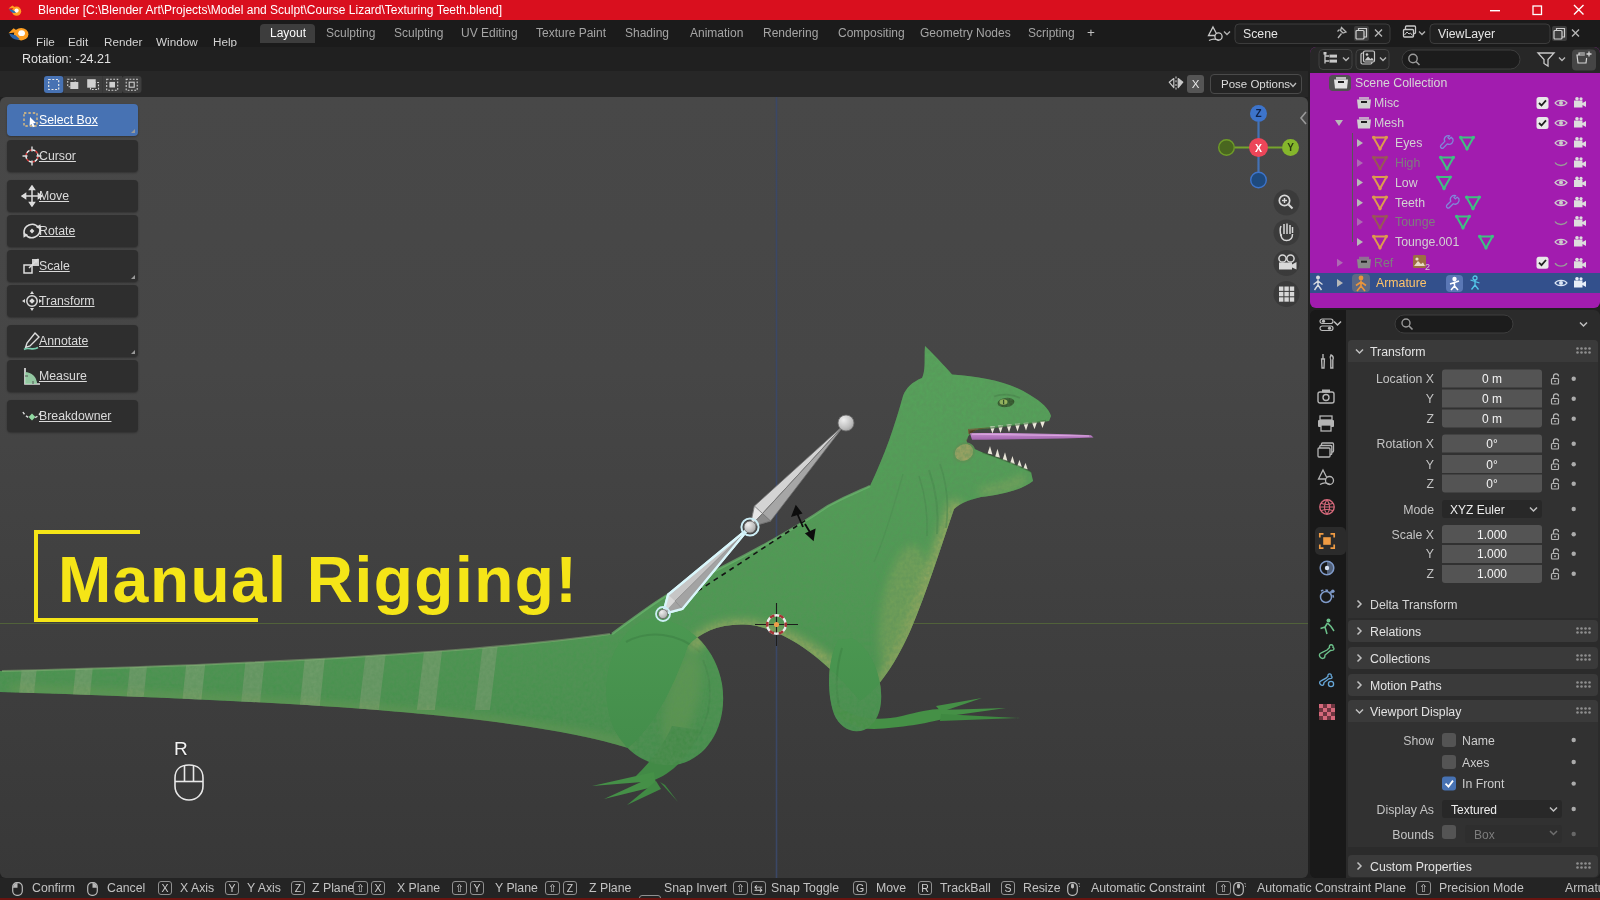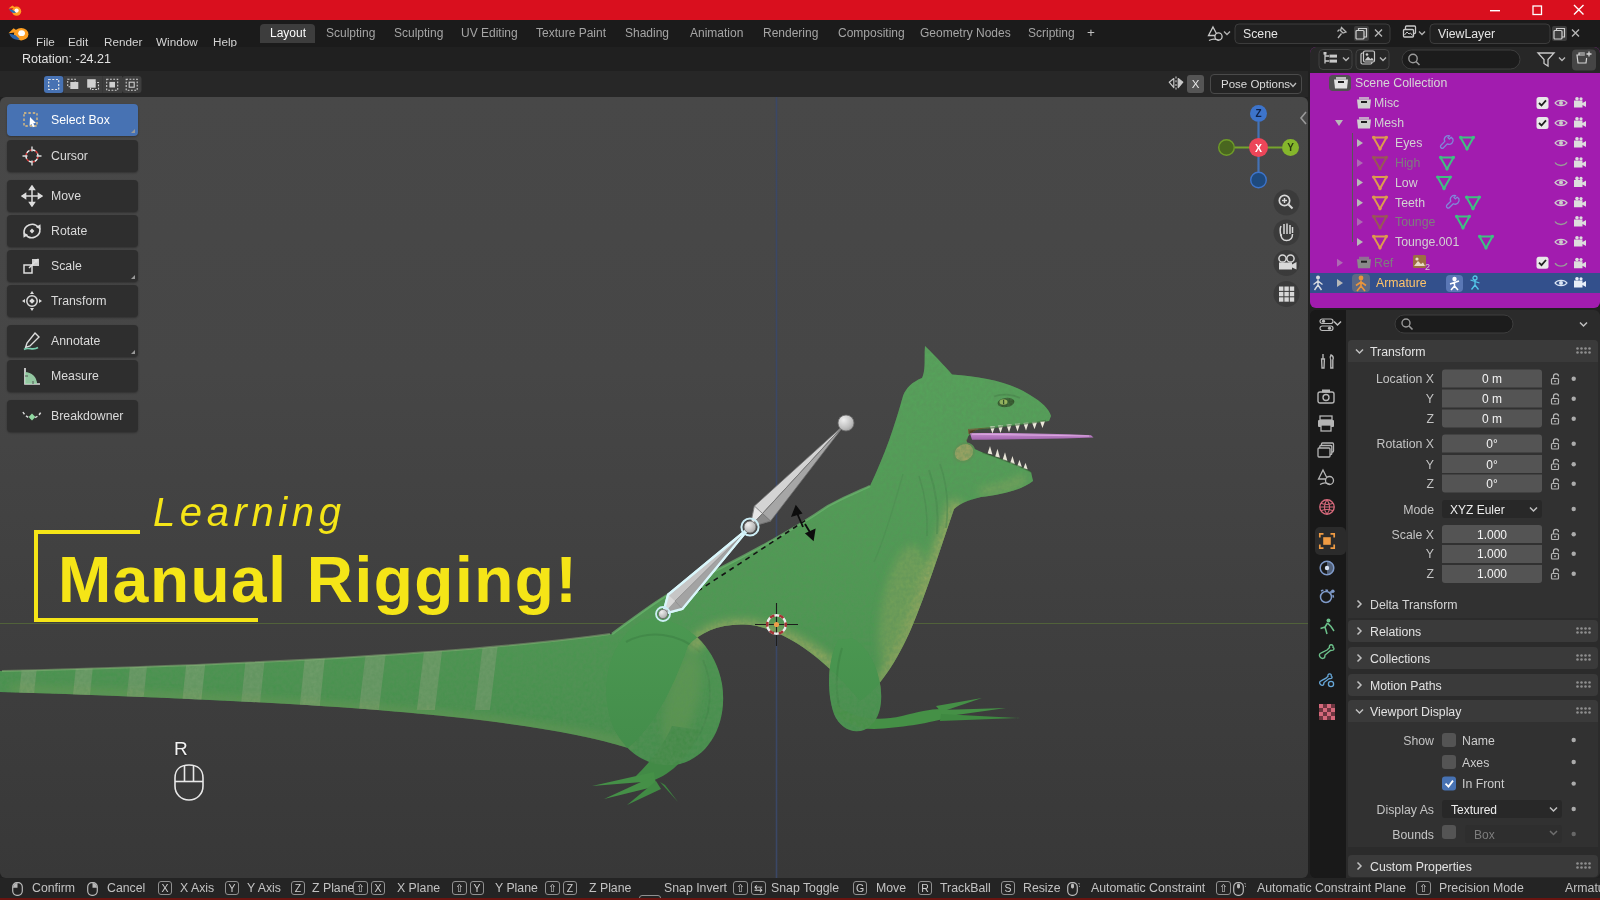--- a/index.html
+++ b/index.html
@@ -21,21 +21,21 @@
 
 #rotbar { position:absolute; left:0; top:47px; width:1600px; height:24px; background:#202020; color:#e2e2e2; }
 #rotbar span { position:absolute; left:22px; top:5px; font-size:12.5px; }
 
 #toolhdr { position:absolute; left:0; top:71px; width:1308px; height:26px; background:#272727; }
 
 #viewport { position:absolute; left:0; top:97px; width:1308px; height:781px; background:linear-gradient(#484848,#464646 35%, #383838); overflow:hidden; border-radius:6px; }
 #vptext { position:absolute; left:156px; top:9px; color:#e6e6e6; font-size:12.5px; line-height:18.8px; text-shadow:0 1px 2px rgba(0,0,0,.55); }
 
 .tbtn { position:absolute; left:7px; width:131px; height:32px; background:#2e2e2e; border-radius:4px; display:flex; align-items:center; color:#dadada; font-size:12.3px; box-shadow:0 1px 2px rgba(0,0,0,.3); }
-.tbtn .lbl { margin-left:44px; }
+.tbtn .lbl { margin-left:32px;text-decoration:underline; }
 .tbtn.active { background:#4772b3; color:#fff; }
 .tbtn svg { position:absolute; left:14px; top:5px; }
 .corner:after { content:""; position:absolute; right:3px; bottom:3px; border-left:4px solid transparent; border-bottom:4px solid #9a9a9a; }
 
 #learning { position:absolute; left:153px; top:393px; color:#f5e517; font-size:40px; font-style:italic; letter-spacing:4.6px; }
 #manual { position:absolute; left:58px; top:446px; color:#f5e517; font-size:64px; font-weight:bold; letter-spacing:1.5px; }
 #ybox { position:absolute; left:34px; top:433px; width:224px; height:92px; border-left:4px solid #f5e517; border-bottom:4px solid #f5e517; }
 #ybox:before { content:""; position:absolute; left:0; top:0; width:102px; height:4px; background:#f5e517; }
 
 #rkey { position:absolute; left:174px; top:641px; color:#f2f2f2; font-size:19px; text-shadow:0 1px 2px rgba(0,0,0,.4); }
@@ -53,20 +53,21 @@
 </head>
 <body>
 
 <div id="titlebar">
   <svg class="abs" style="left:8px;top:3px" width="14" height="14" viewBox="0 0 14 14">
       <circle cx="8.6" cy="8.2" r="4.6" fill="#ff9f22"></circle>
       <circle cx="8.6" cy="7.6" r="2.1" fill="#fff"></circle>
       <path d="M0.5 5.6 L8 5.0 L4.4 2.6 Z" fill="#ff9f22"></path>
       <path d="M1 5.9 C2.5 9.8 6 10.4 8 9.6 L5.2 7.2 Z" fill="#2a6fb4"></path>
     </svg>
+  <span class="title">Blender [C:\Blender Art\Projects\Model and Sculpt\Course Lizard\Texturing Teeth.blend]</span>
   <div id="winbtns">
     <div class="winbtn">
         <svg width="11" height="11">
           <rect x="0" y="5" width="10" height="1.4" fill="#fff"></rect>
         </svg>
       </div>
     <div class="winbtn">
         <svg width="11" height="11">
           <rect x="1" y="1" width="8.5" height="8.5" fill="none" stroke="#fff" stroke-width="1.3"></rect>
         </svg>
@@ -413,21 +414,20 @@
   </g>
 
   <g transform="translate(174,764)">
     <path d="M 1,14 C 1,6 6,1 15,1 C 24,1 29,6 29,14 L 29,22 C 29,30 23,36 15,36 C 7,36 1,30 1,22 Z" fill="none" stroke="#e8e8e8" stroke-width="1.6"></path>
     <line x1="1" y1="17.5" x2="29" y2="17.5" stroke="#e8e8e8" stroke-width="1.6"></line>
     <line x1="10.5" y1="1.5" x2="10.5" y2="17.5" stroke="#e8e8e8" stroke-width="1.6"></line>
     <line x1="19.5" y1="1.5" x2="19.5" y2="17.5" stroke="#e8e8e8" stroke-width="1.6"></line>
   </g>
 </g>
 </svg>
-  <div id="learning">Learning</div>
   <div id="manual">Manual Rigging!</div>
   <div id="ybox"></div>
   <div id="rkey">R</div>
 
   <div class="tbtn active corner" style="top:7px">
       <svg width="22" height="22" viewBox="0 0 22 22">
         <rect x="3" y="4" width="13" height="13" fill="none" stroke="#e8c27c" stroke-width="1.3" stroke-dasharray="2.4 2"></rect>
         <path d="M 9,8 L 15,14 L 12.3,14.3 L 13.8,17.5 L 11.8,18.3 L 10.4,15 L 8.6,16.8 Z" fill="#fff"></path>
       </svg>
       <span class="lbl">Select Box</span>

